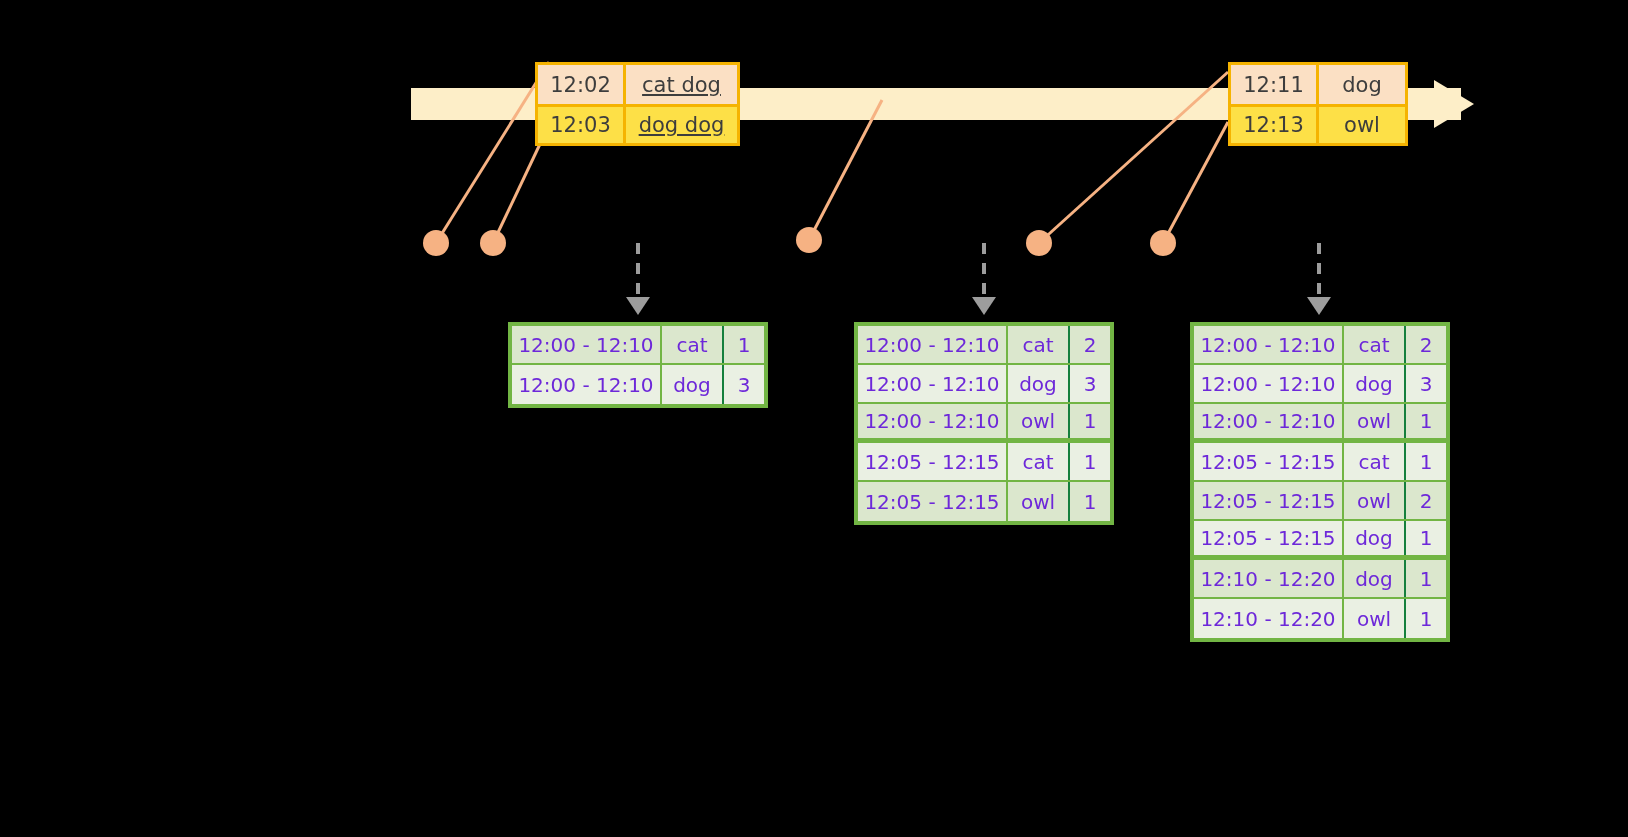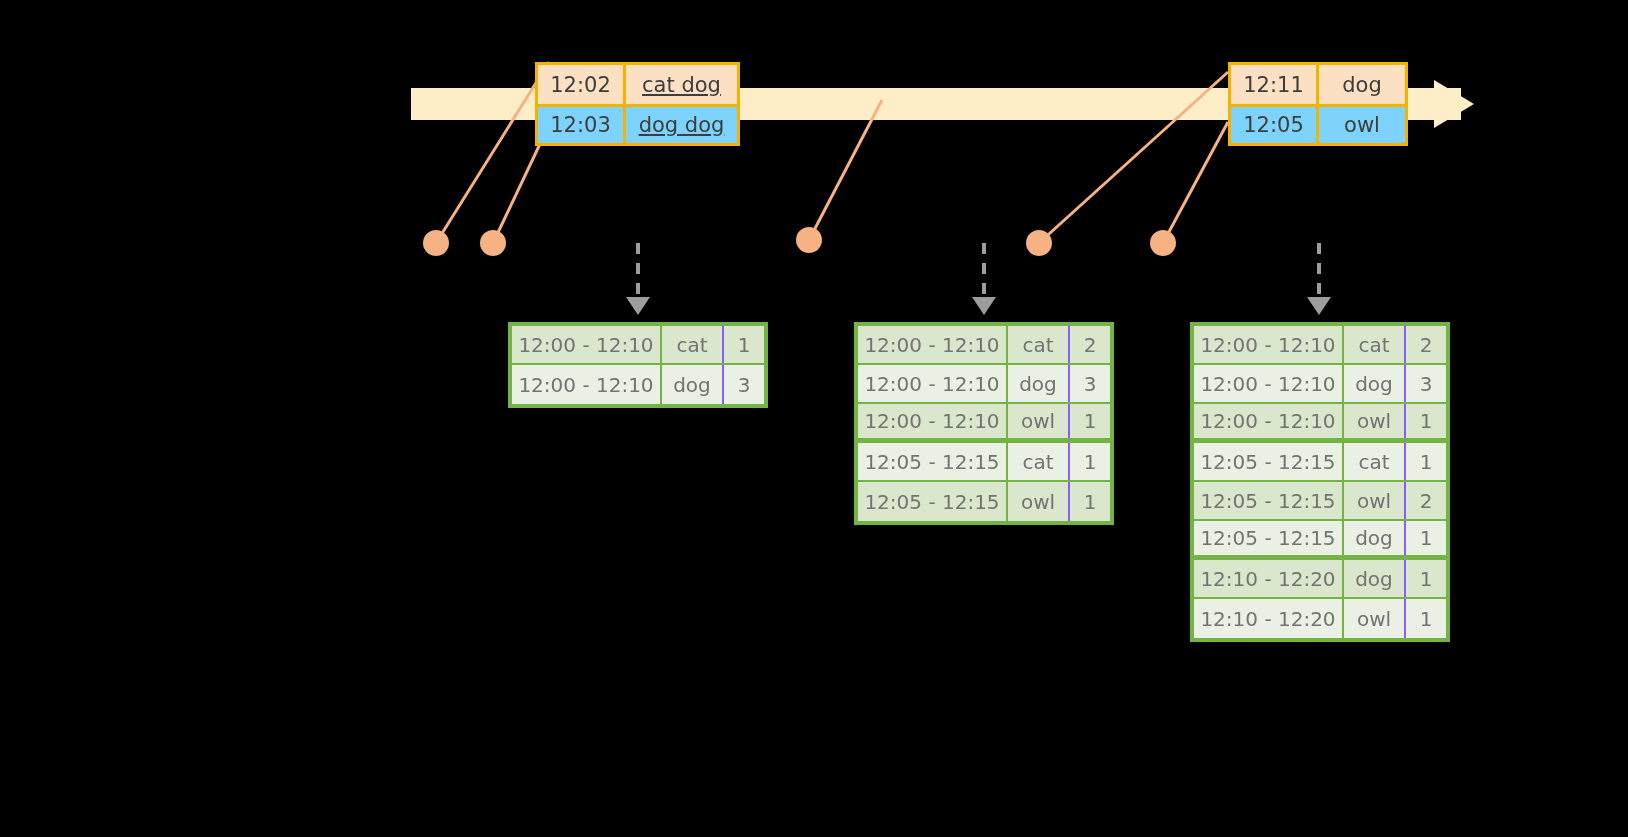--- a/index.html
+++ b/index.html
@@ -49,21 +49,21 @@
     display: flex;
     flex-direction: column;
     z-index: 5;
   }
   .event-row {
     display: flex;
     height: 39px;
   }
   .event-row + .event-row { border-top: 3px solid #f5b301; }
   .event-row.shade-a { background: #fbe0c4; }
-  .event-row.shade-b { background: #7dd3fc; }
+  .event-row.shade-b { background: #fde047; }
   .event-time {
     display: flex; align-items: center; justify-content: center;
     font-size: 21px;
     color: #3d3d3d;
     border-right: 3px solid #f5b301;
   }
   .event-words {
     display: flex; align-items: center; justify-content: center;
     font-size: 21px;
     color: #3d3d3d;
@@ -95,24 +95,24 @@
     height: 39px;
     border-bottom: 2px solid #72b544;
   }
   .res-row:last-child { border-bottom: none; }
   .res-row.group-end { border-bottom: 5px solid #72b544; }
   .res-row.band-a { background: #dbe7cd; }
   .res-row.band-b { background: #eaf0e3; }
   .res-win, .res-word, .res-count {
     display: flex; align-items: center; justify-content: center;
     font-size: 20px;
-    color: #737373;
+    color: #6d28d9;
   }
   .res-win   { width: 150px; border-right: 2px solid #72b544; }
-  .res-word  { width: 62px;  border-right: 2px solid #8b5cf6; }
+  .res-word  { width: 62px;  border-right: 2px solid #15803d; }
   .res-count { width: 40px; }
 
   #result-table-1 { left: 492px; top: 322px; }
   #result-table-2 { left: 838px; top: 322px; }
   #result-table-3 { left: 1174px; top: 322px; }
 </style>
 </head>
 <body>
 
 <div id="stage">
@@ -150,21 +150,21 @@
     </div>
   </div>
 
 
   <div class="event-box" id="event-box-3">
     <div class="event-row shade-a">
       <div class="event-time">12:11</div>
       <div class="event-words">dog</div>
     </div>
     <div class="event-row shade-b">
-      <div class="event-time">12:05</div>
+      <div class="event-time">12:13</div>
       <div class="event-words">owl</div>
     </div>
   </div>
 
   <div class="result-table" id="result-table-1">
       <div class="res-row band-a">
         <div class="res-win">12:00 - 12:10</div>
         <div class="res-word">cat</div>
         <div class="res-count">1</div>
       </div>

